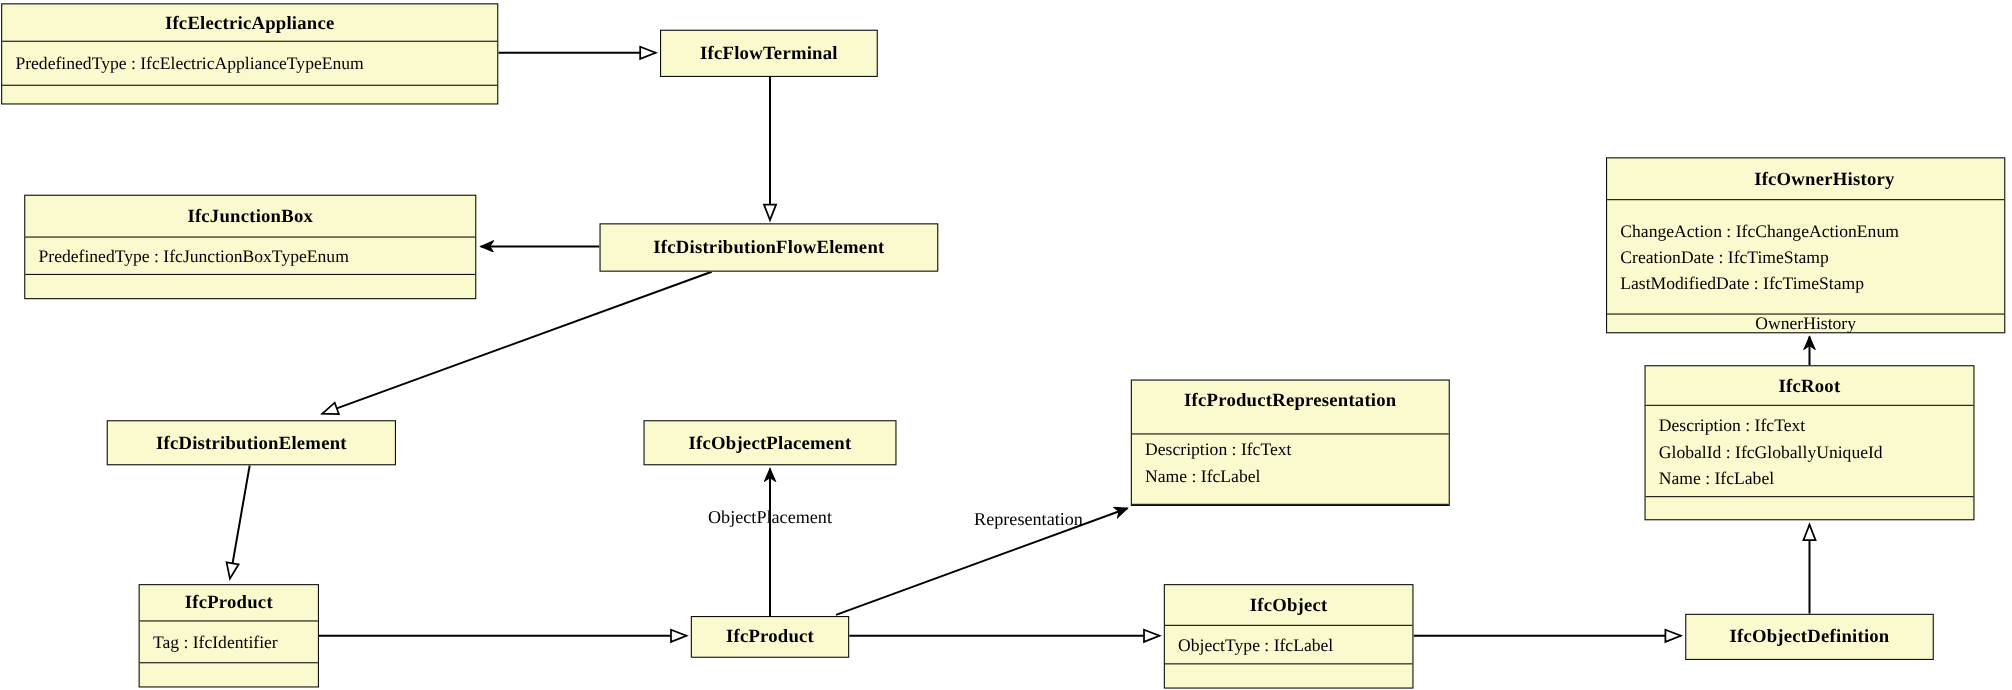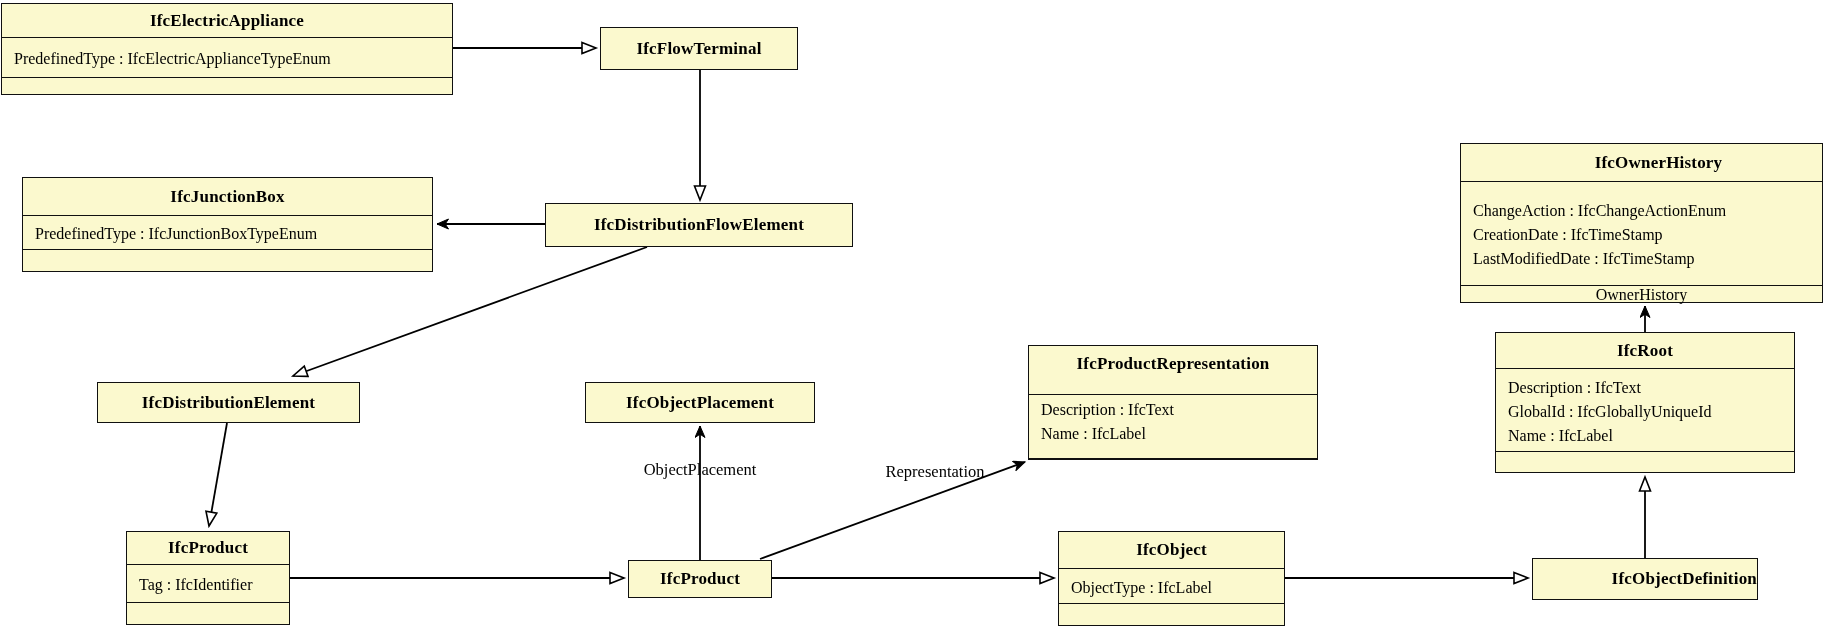--- a/index.html
+++ b/index.html
@@ -130,21 +130,21 @@
   </div>
 
   <div class="uml-class" style="left:1058px; top:531px; width:227px; height:95px;">
     <div class="uml-title" style="height:36px;">IfcObject</div>
     <div class="uml-attrs">
       <div>ObjectType : IfcLabel</div>
     </div>
     <div class="uml-ops" style="height:22px;"></div>
   </div>
 
-  <div class="uml-class simple" style="left:1532px; top:558px; width:226px; height:42px;align-items:flex-end;">
+  <div class="uml-class simple" style="left:1532px; top:558px; width:226px; height:42px;">
     <div class="uml-title">IfcObjectDefinition</div>
   </div>
 
   <div class="uml-class" style="left:1495px; top:332px; width:300px; height:141px;">
     <div class="uml-title" style="height:35px;">IfcRoot</div>
     <div class="uml-attrs">
       <div>Description : IfcText</div>
       <div>GlobalId : IfcGloballyUniqueId</div>
       <div>Name : IfcLabel</div>
     </div>

